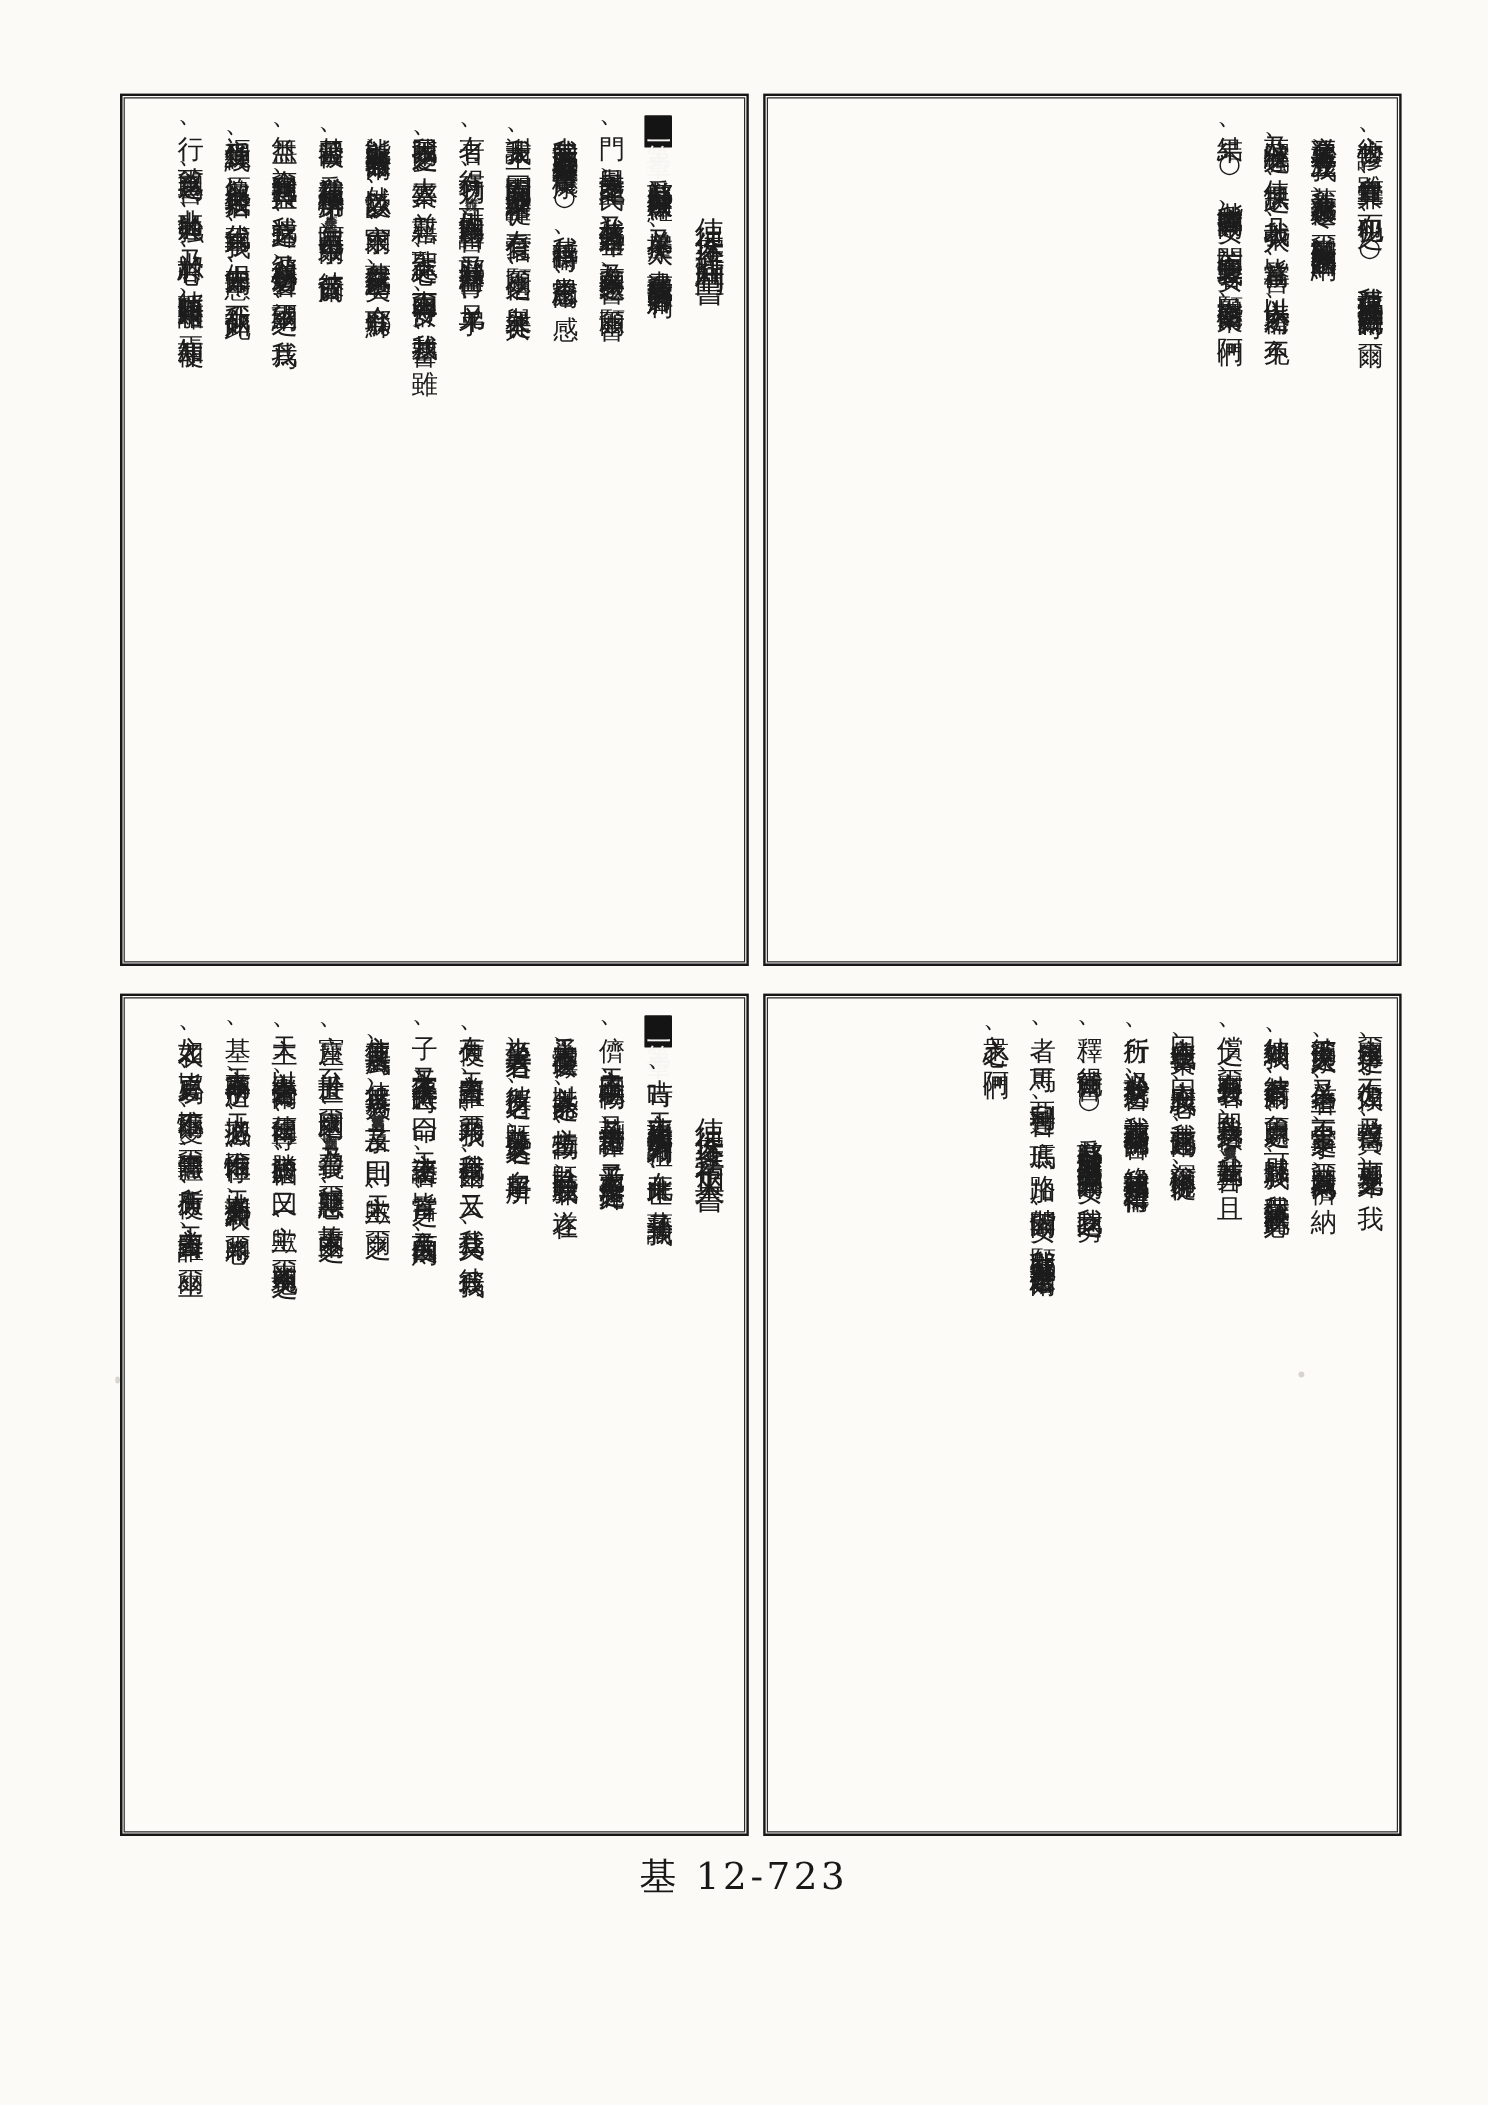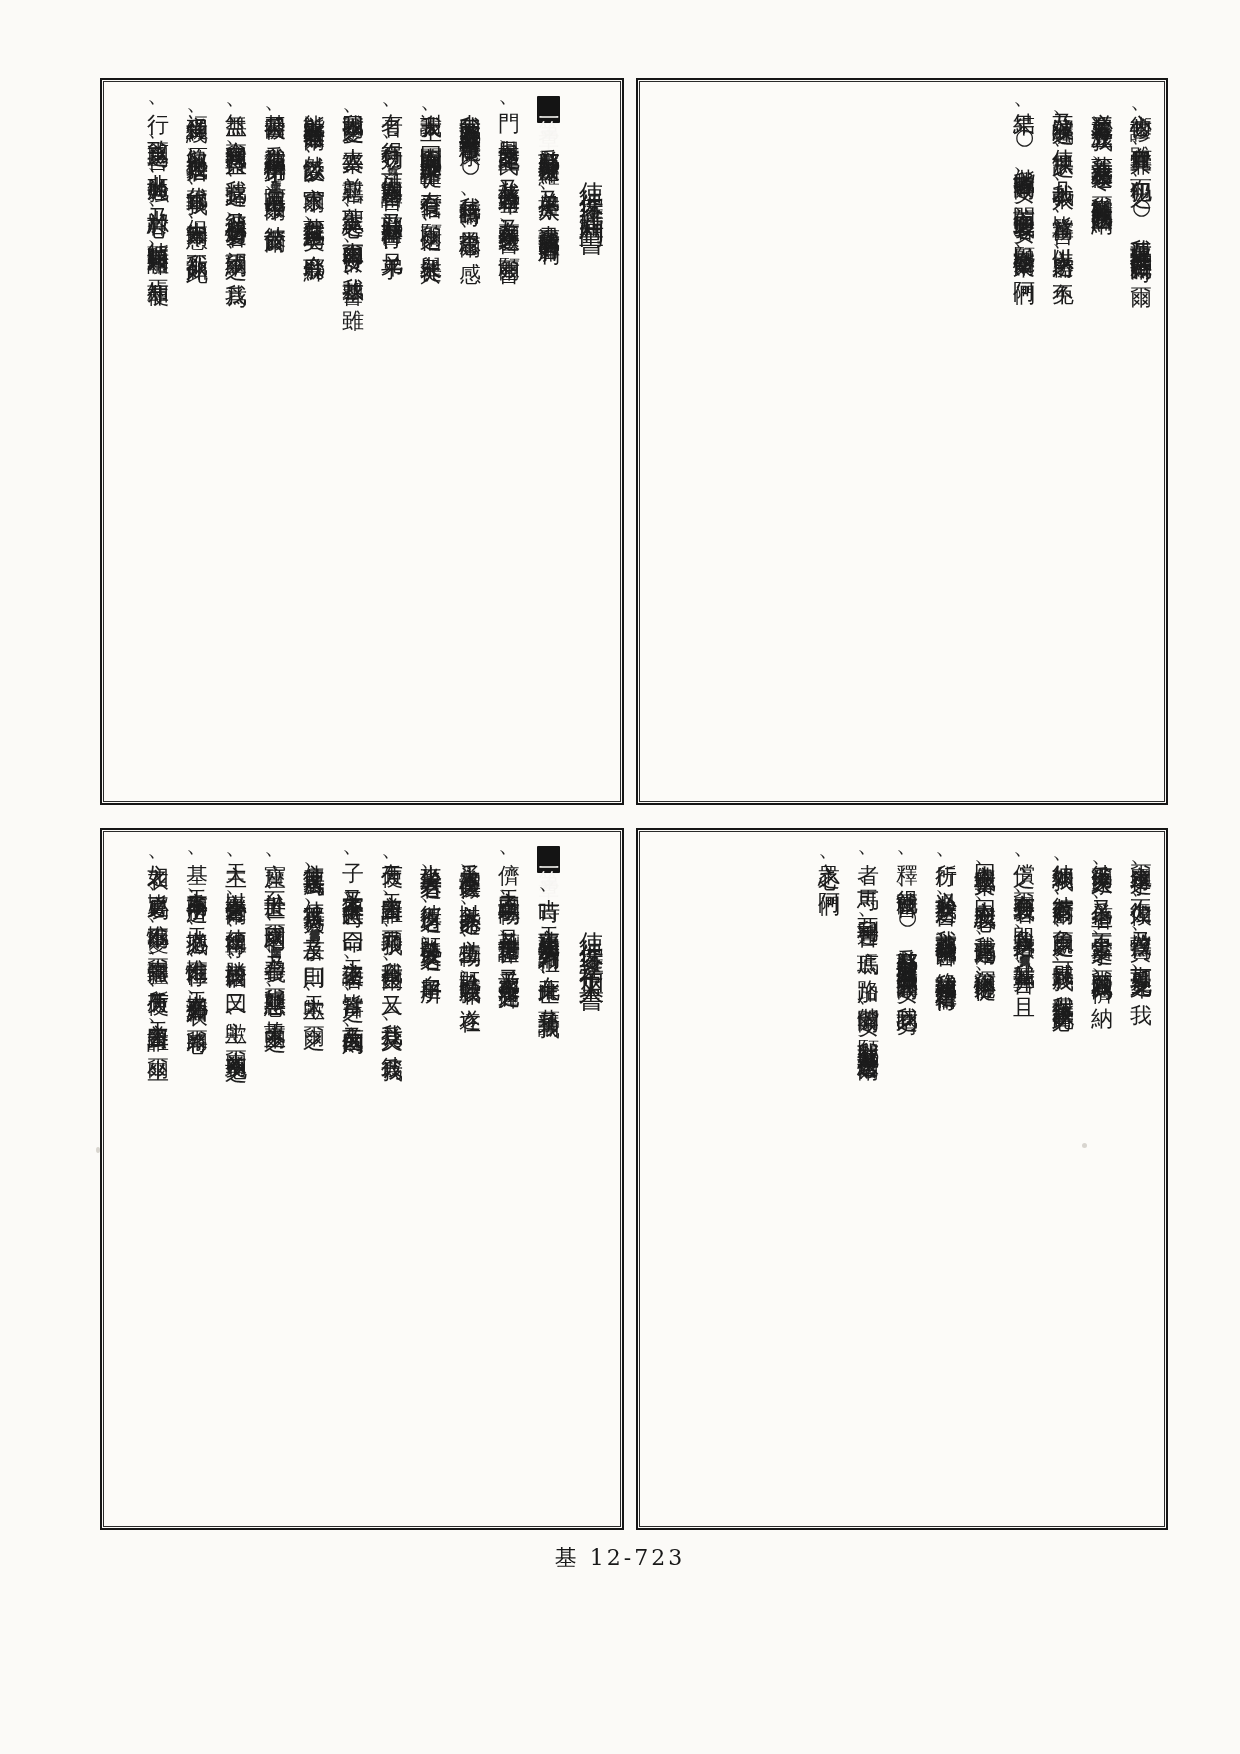--- a/index.html
+++ b/index.html
@@ -55,21 +55,21 @@
     font-size:11px;
     letter-spacing:0px;
     line-height:1;
     opacity:.92;
   }
   .pagenum{
     position:absolute;
     left:0;right:0;
     top:1543px;
     text-align:center;
-    font-size:22px;
+    font-size:31px;
     letter-spacing:3px;
     color:#181818;
   }
   
   .speck{position:absolute;background:#d8d5cf;border-radius:50%;}
 </style>
 </head>
 <body>
 
 <div class="panel" id="panel-top-right">

